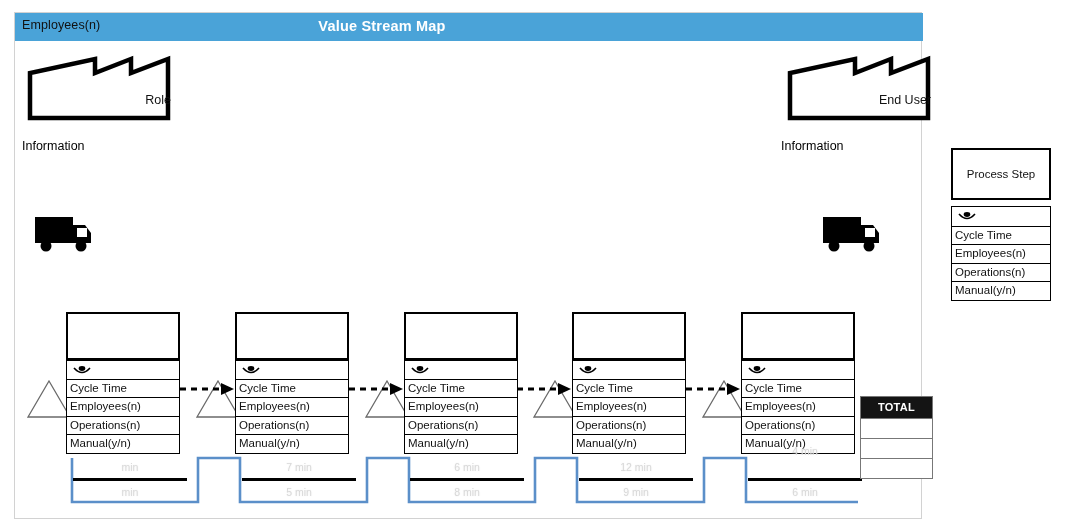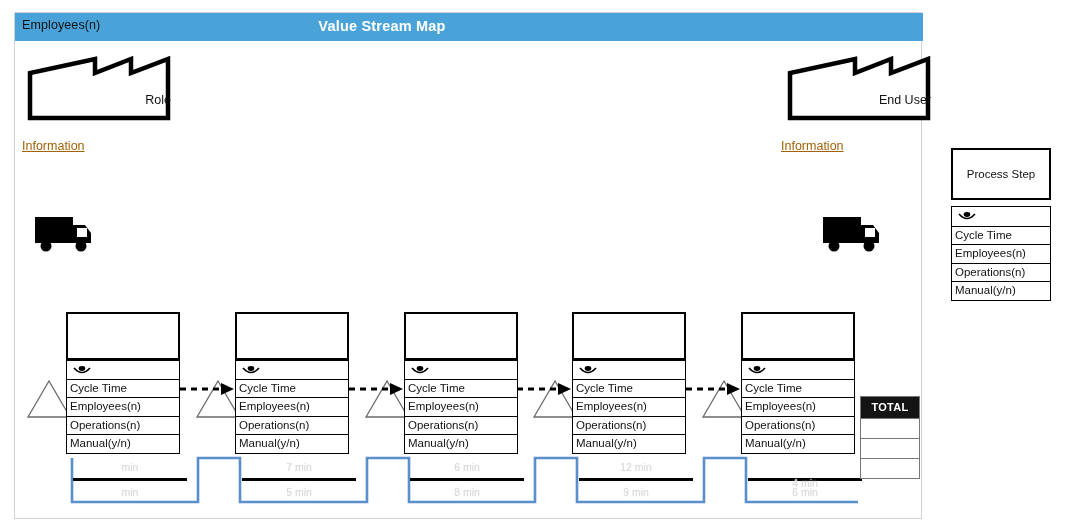--- a/index.html
+++ b/index.html
@@ -34,21 +34,21 @@
     transform: translateX(-87px);
   }
 
   
   .factory { position: absolute; }
   .factory svg { display: block; }
   .factory .flabel {
     position: absolute; left: 0; top: 42px; width: 100%;
     text-align: right; font-size: 12.5px; color: #111;
   }
-  .info-label { position: absolute; font-size: 12.5px; color: #a16207; text-decoration: underline; }
+  .info-label { position: absolute; font-size: 12.5px; color: #000000; }
 
   
   .truck { position: absolute; }
   .truck svg { display: block; }
 
   
   .pstep { position: absolute; top: 299px; width: 114px; }
   .pstep .topbox {
     width: 114px; height: 48px;
     border: 2.2px solid #000; background: #fff;
@@ -81,21 +81,21 @@
     font-size: 10.5px; color: #d8d8d8;
     text-shadow: 0 0 2px #eee;
   }
   .tl-bar {
     position: absolute; height: 2.6px; background: #000; width: 108px;
   }
 
   
   .total-box {
     position: absolute; left: 845px; top: 383px;
-    width: 60px; border: 1.2px solid #777; background: #fca5a5;
+    width: 73px; border: 1.2px solid #777; background: #fca5a5;
   }
   .total-head {
     background: #141414; color: #fff; text-align: center;
     font-size: 11px; font-weight: bold; height: 21px; line-height: 21px;
     letter-spacing: 0.3px;
   }
   .total-row { height: 20px; border-top: 1.2px solid #777; background:#fff; }
 
   
   .legend { position: absolute; left: 951px; top: 148px; width: 100px; }
@@ -309,21 +309,21 @@
 
     <div class="tl-bar" style="left:395px; top:465px; width:114px;"></div>
     <div class="tl-val" style="left:395px; top:448px; width:114px;">6 min</div>
     <div class="tl-val" style="left:395px; top:473px; width:114px;">8 min</div>
 
     <div class="tl-bar" style="left:564px; top:465px; width:114px;"></div>
     <div class="tl-val" style="left:564px; top:448px; width:114px;">12 min</div>
     <div class="tl-val" style="left:564px; top:473px; width:114px;">9 min</div>
 
     <div class="tl-bar" style="left:733px; top:465px; width:114px;"></div>
-    <div class="tl-val" style="left:733px; top:464px; width:114px;text-align:center;">4 min</div>
+    <div class="tl-val" style="left:733px; top:432px; width:114px;text-align:center;">4 min</div>
     <div class="tl-val" style="left:733px; top:473px; width:114px;">6 min</div>
 
     <div class="total-box">
       <div class="total-head">TOTAL</div>
       <div class="total-row"></div>
       <div class="total-row"></div>
       <div class="total-row"></div>
     </div>
 
   </div>

